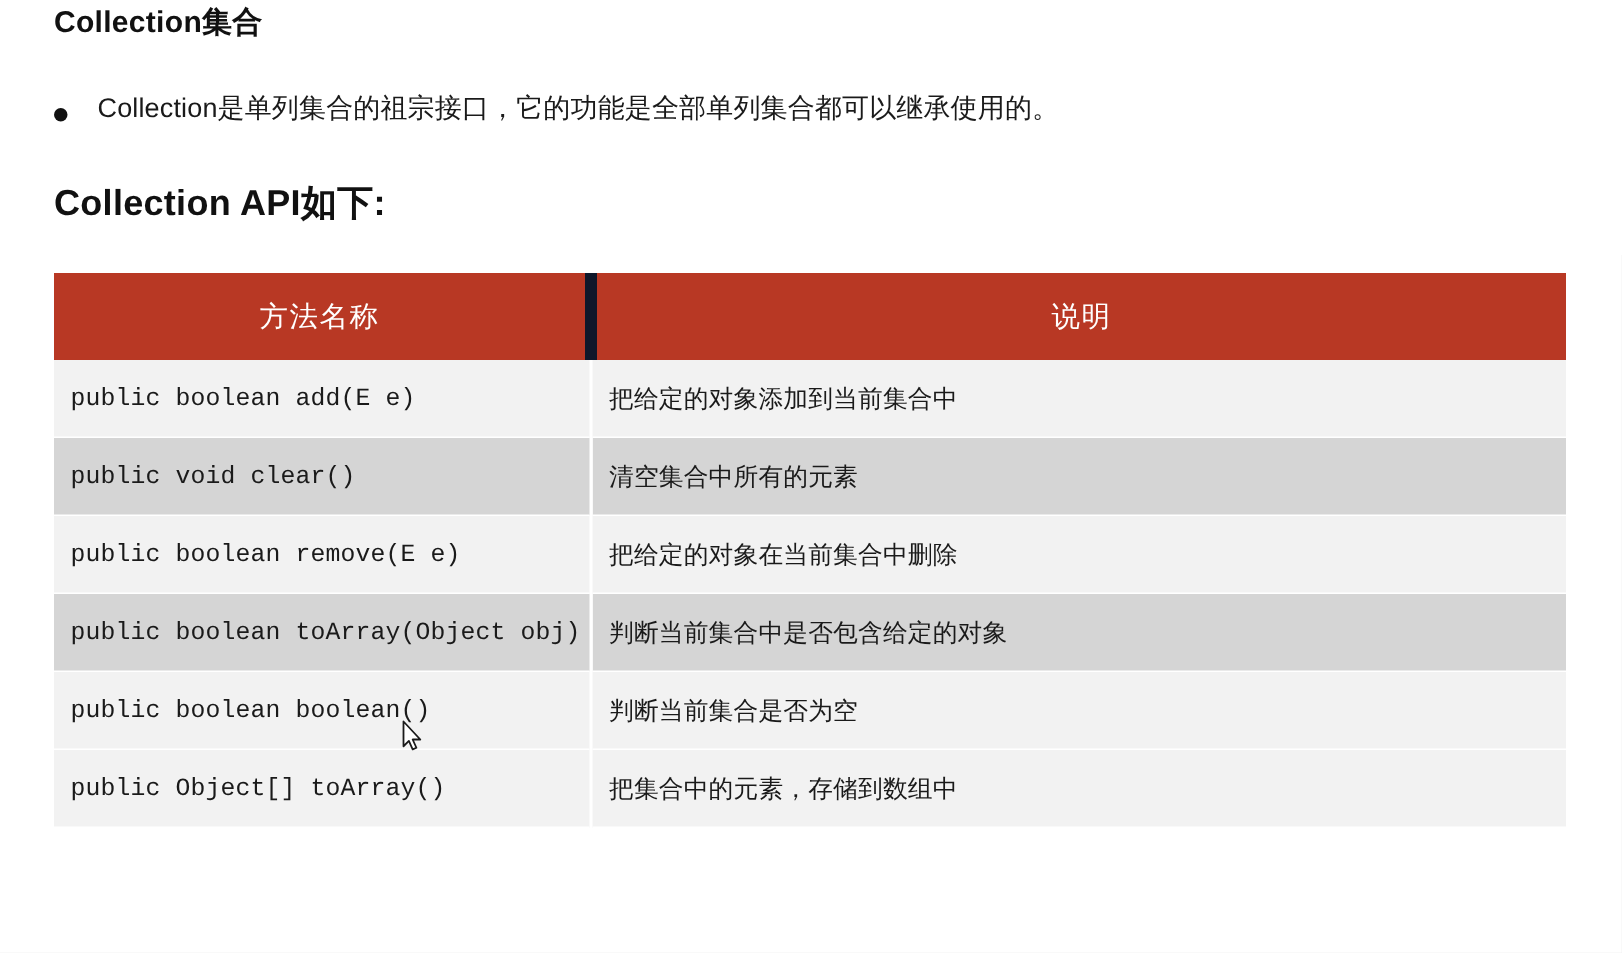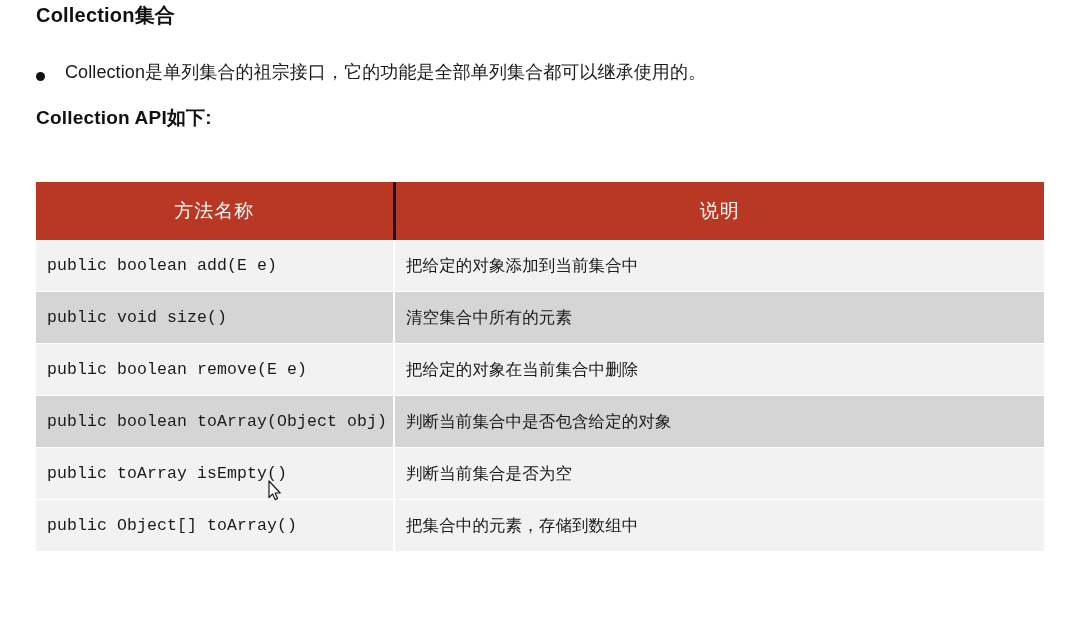--- a/index.html
+++ b/index.html
@@ -32,22 +32,22 @@
     color: #111111;
     letter-spacing: 0.2px;
     white-space: nowrap;
   }
   #heading-main {
     top: 2px;
     font-size: 20px;
     line-height: 26px;
   }
   #heading-api {
-    top: 105px;
-    font-size: 19px;
+    top: 123px;
+    font-size: 24px;
     line-height: 26px;
   }
 
   
   .bullet-row {
     position: absolute;
     left: 36px;
     top: 60px;
     display: flex;
     align-items: flex-end;
@@ -89,21 +89,21 @@
     color: #ffffff;
     font-size: 19px;
     font-weight: normal;
     text-align: center;
     height: 58px;
     padding: 0;
     border: none;
     letter-spacing: 1px;
   }
   .api-table thead th.th-method {
-    border-right: 3px solid #0f172a;
+    border-right: 8px solid #0f172a;
   }
 
   .api-table tbody td {
     height: 51px;
     padding: 0 0 0 11px;
     border: none;
     font-size: 16.5px;
     color: #1a1a1a;
     vertical-align: middle;
     letter-spacing: 0.1px;
@@ -152,33 +152,33 @@
         <th class="th-method">方法名称</th>
         <th class="th-desc">说明</th>
       </tr>
     </thead>
     <tbody id="table-body">
         <tr class="row-light">
           <td class="cell-method">public boolean add(E e)</td>
           <td class="cell-desc">把给定的对象添加到当前集合中</td>
         </tr>
         <tr class="row-dark">
-          <td class="cell-method">public void size()</td>
+          <td class="cell-method">public void clear()</td>
           <td class="cell-desc">清空集合中所有的元素</td>
         </tr>
         <tr class="row-light">
           <td class="cell-method">public boolean remove(E e)</td>
           <td class="cell-desc">把给定的对象在当前集合中删除</td>
         </tr>
         <tr class="row-dark">
           <td class="cell-method">public boolean toArray(Object obj)</td>
           <td class="cell-desc">判断当前集合中是否包含给定的对象</td>
         </tr>
         <tr class="row-light">
-          <td class="cell-method">public toArray isEmpty()</td>
+          <td class="cell-method">public boolean boolean()</td>
           <td class="cell-desc">判断当前集合是否为空</td>
         </tr>
         <tr class="row-light">
           <td class="cell-method">public Object[] toArray()</td>
           <td class="cell-desc">把集合中的元素，存储到数组中</td>
         </tr>
       </tbody>
   </table>
 
   <div class="cursor">

